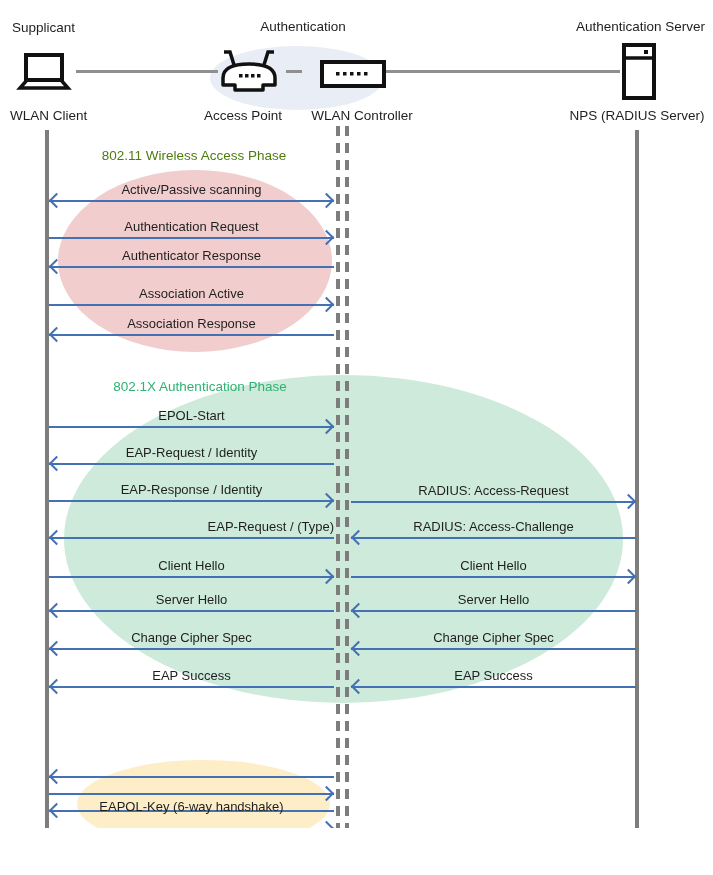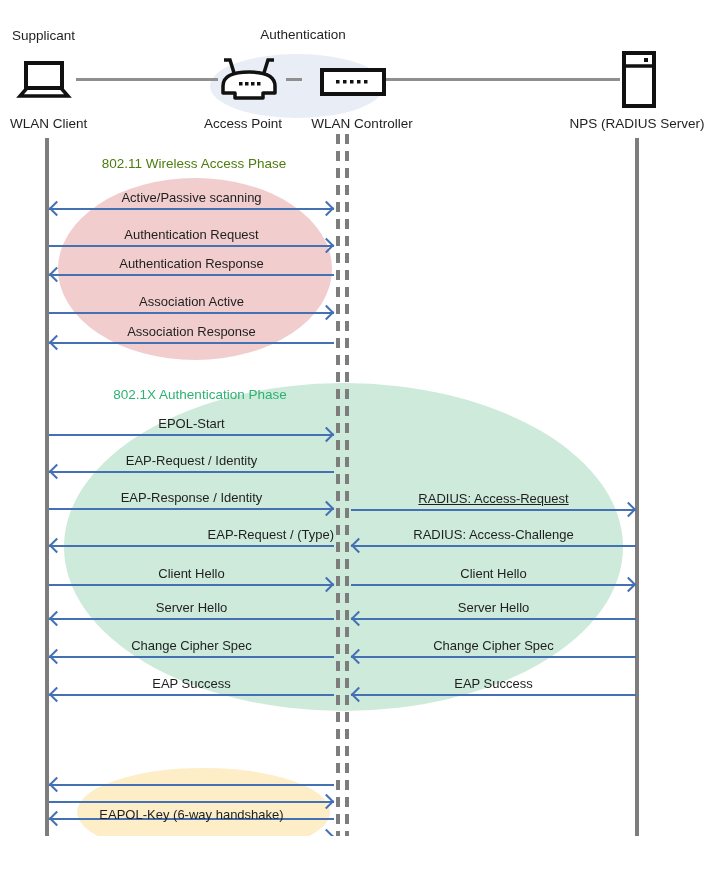--- a/index.html
+++ b/index.html
@@ -1,20 +1,19 @@
 <!DOCTYPE html>
 <html style="--arrow: #4470b4; --lifeline: #7d7d7d; --text: #1f1f1f;"><head>
 <meta charset="utf-8">
 <style>
   html,body { margin:0; padding:0; background:#fff; }
   .canvas {
     position:relative; width:713px; height:828px; background:#ffffff;
     font-family:"Liberation Sans", sans-serif; color:var(--text,#1f1f1f);
     overflow:hidden;
-    margin-top:8px;
   }
   .role-label, .device-label {
     position:absolute; font-size:13.5px; white-space:nowrap; color:var(--text,#1f1f1f);
   }
   .centered { text-align:center; }
   .ellipse { position:absolute; border-radius:50%; z-index:0; }
   .lifeline { position:absolute; width:4px; z-index:1; }
   .solid  { background:var(--lifeline,#7d7d7d); }
   .dashed { background:repeating-linear-gradient(to bottom, var(--lifeline,#7d7d7d) 0 10px, transparent 10px 17px); }
   .connector { position:absolute; height:3px; top:70px; background:#8f8f8f; z-index:0; }
@@ -27,20 +26,21 @@
   .ah-l { transform:rotate(135deg); }
   .icon { position:absolute; z-index:1; }
 </style>
 </head>
 <body>
 
 <div class="canvas">
 
   <div class="role-label" style="left:12px; top:20px;">Supplicant</div>
   <div class="role-label centered" style="left:203px; top:19px; width:200px;">Authentication</div>
+  <div class="role-label" style="left:520px; top:19px; width:185px; text-align:right;">Authentication Server</div>
 
   <div class="ellipse" style="left: 210px; top: 46px; width: 174px; height: 64px; background-color: rgb(233, 237, 246);"></div>
 
   <div class="connector" style="left:76px; width:142px;"></div>
   <div class="connector" style="left:286px; width:16px;"></div>
   <div class="connector" style="left:386px; width:234px;"></div>
 
   <svg class="icon" style="left:14px; top:52px;" width="60" height="40" viewBox="0 0 60 40">
     <rect x="12" y="3" width="36" height="25" fill="none" stroke="#111" stroke-width="4"></rect>
     <polygon points="6,36 54,36 47,28 13,28" fill="none" stroke="#111" stroke-width="3.5"></polygon>
@@ -91,39 +91,39 @@
   </div>
 
   <div>
       <div class="msg-label" style="left: 49px; width: 285px; top: 181px;">Active/Passive scanning</div>
       <div class="msg-line" style="left: 49px; width: 285px; top: 200px;"></div>
       <span class="ah ah-r" style="left: 321px; top: 195px;"></span>
       <span class="ah ah-l" style="left: 51px; top: 195px;"></span>
       <div class="msg-label" style="left: 49px; width: 285px; top: 218px;">Authentication Request</div>
       <div class="msg-line" style="left: 49px; width: 285px; top: 237px;"></div>
       <span class="ah ah-r" style="left: 321px; top: 232px;"></span>
-      <div class="msg-label" style="left: 49px; width: 285px; top: 247px;">Authentication Response</div>
+      <div class="msg-label" style="left: 49px; width: 285px; top: 247px;">Authenticator Response</div>
       <div class="msg-line" style="left: 49px; width: 285px; top: 266px;"></div>
       <span class="ah ah-l" style="left: 51px; top: 261px;"></span>
       <div class="msg-label" style="left: 49px; width: 285px; top: 285px;">Association Active</div>
       <div class="msg-line" style="left: 49px; width: 285px; top: 304px;"></div>
       <span class="ah ah-r" style="left: 321px; top: 299px;"></span>
       <div class="msg-label" style="left: 49px; width: 285px; top: 315px;">Association Response</div>
       <div class="msg-line" style="left: 49px; width: 285px; top: 334px;"></div>
       <span class="ah ah-l" style="left: 51px; top: 329px;"></span>
       <div class="msg-label" style="left: 49px; width: 285px; top: 407px;">EPOL-Start</div>
       <div class="msg-line" style="left: 49px; width: 285px; top: 426px;"></div>
       <span class="ah ah-r" style="left: 321px; top: 421px;"></span>
       <div class="msg-label" style="left: 49px; width: 285px; top: 444px;">EAP-Request / Identity</div>
       <div class="msg-line" style="left: 49px; width: 285px; top: 463px;"></div>
       <span class="ah ah-l" style="left: 51px; top: 458px;"></span>
       <div class="msg-label" style="left: 49px; width: 285px; top: 481px;">EAP-Response / Identity</div>
       <div class="msg-line" style="left: 49px; width: 285px; top: 500px;"></div>
       <span class="ah ah-r" style="left: 321px; top: 495px;"></span>
-      <div class="msg-label" style="left: 351px; width: 285px; top: 482px; text-decoration: underline;">RADIUS: Access-Request</div>
+      <div class="msg-label" style="left: 351px; width: 285px; top: 482px;">RADIUS: Access-Request</div>
       <div class="msg-line" style="left: 351px; width: 285px; top: 501px;"></div>
       <span class="ah ah-r" style="left: 623px; top: 496px;"></span>
       <div class="msg-label" style="left: 49px; width: 285px; top: 518px; text-align: right;">EAP-Request / (Type)</div>
       <div class="msg-line" style="left: 49px; width: 285px; top: 537px;"></div>
       <span class="ah ah-l" style="left: 51px; top: 532px;"></span>
       <div class="msg-label" style="left: 351px; width: 285px; top: 518px;">RADIUS: Access-Challenge</div>
       <div class="msg-line" style="left: 351px; width: 285px; top: 537px;"></div>
       <span class="ah ah-l" style="left: 353px; top: 532px;"></span>
       <div class="msg-label" style="left: 49px; width: 285px; top: 557px;">Client Hello</div>
       <div class="msg-line" style="left: 49px; width: 285px; top: 576px;"></div>

